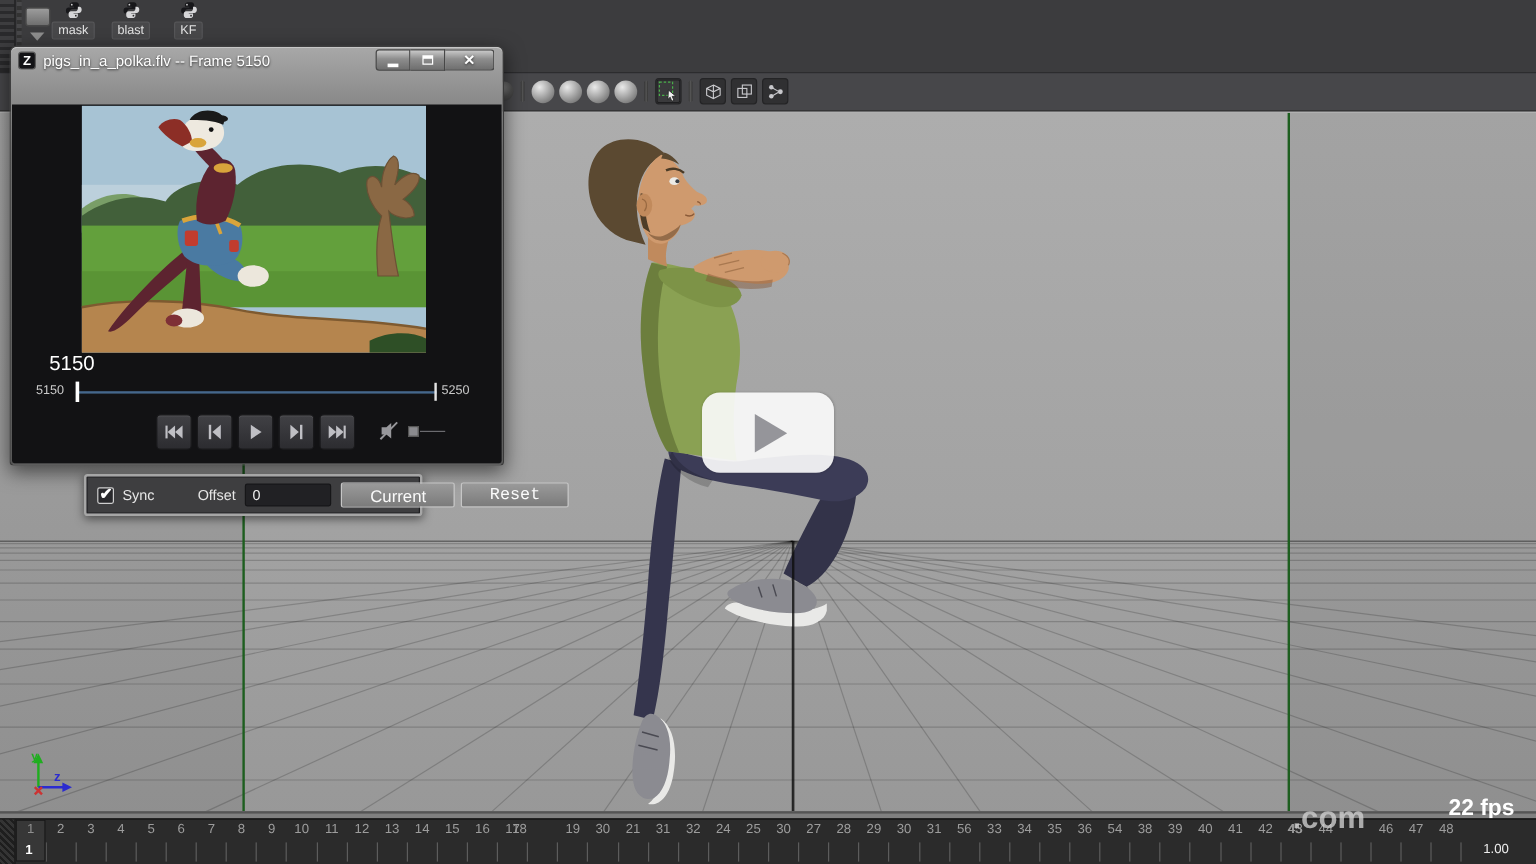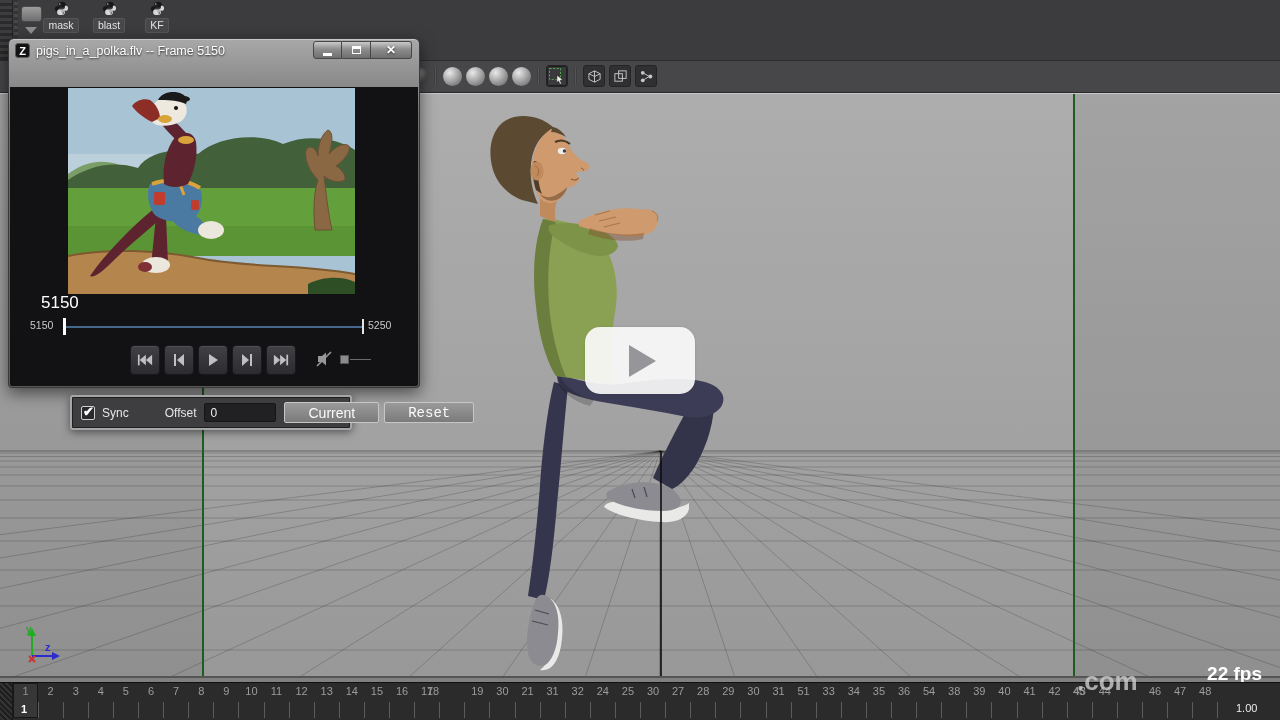--- a/index.html
+++ b/index.html
@@ -492,21 +492,21 @@
         <span class="tl-num" style="left:652.1px">27</span>
         <span class="tl-tick" style="left:677.2px"></span>
         <span class="tl-num" style="left:677.2px">28</span>
         <span class="tl-tick" style="left:702.3000000000001px"></span>
         <span class="tl-num" style="left:702.3000000000001px">29</span>
         <span class="tl-tick" style="left:727.4000000000001px"></span>
         <span class="tl-num" style="left:727.4000000000001px">30</span>
         <span class="tl-tick" style="left:752.5px"></span>
         <span class="tl-num" style="left:752.5px">31</span>
         <span class="tl-tick" style="left:777.6px"></span>
-        <span class="tl-num" style="left:777.6px">51</span>
+        <span class="tl-num" style="left:777.6px">56</span>
         <span class="tl-tick" style="left:802.7px"></span>
         <span class="tl-num" style="left:802.7px">33</span>
         <span class="tl-tick" style="left:827.8000000000001px"></span>
         <span class="tl-num" style="left:827.8000000000001px">34</span>
         <span class="tl-tick" style="left:852.9000000000001px"></span>
         <span class="tl-num" style="left:852.9000000000001px">35</span>
         <span class="tl-tick" style="left:878px"></span>
         <span class="tl-num" style="left:878px">36</span>
         <span class="tl-tick" style="left:903.1px"></span>
         <span class="tl-num" style="left:903.1px">54</span>

